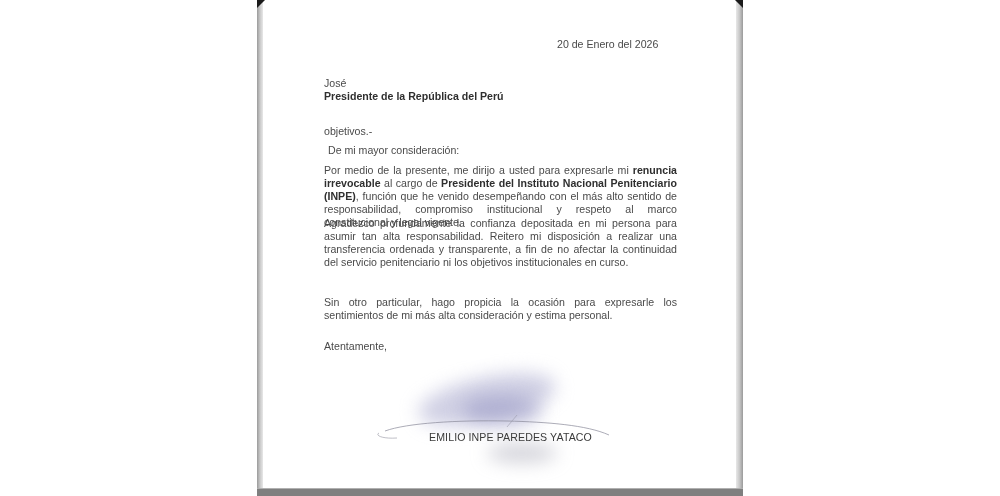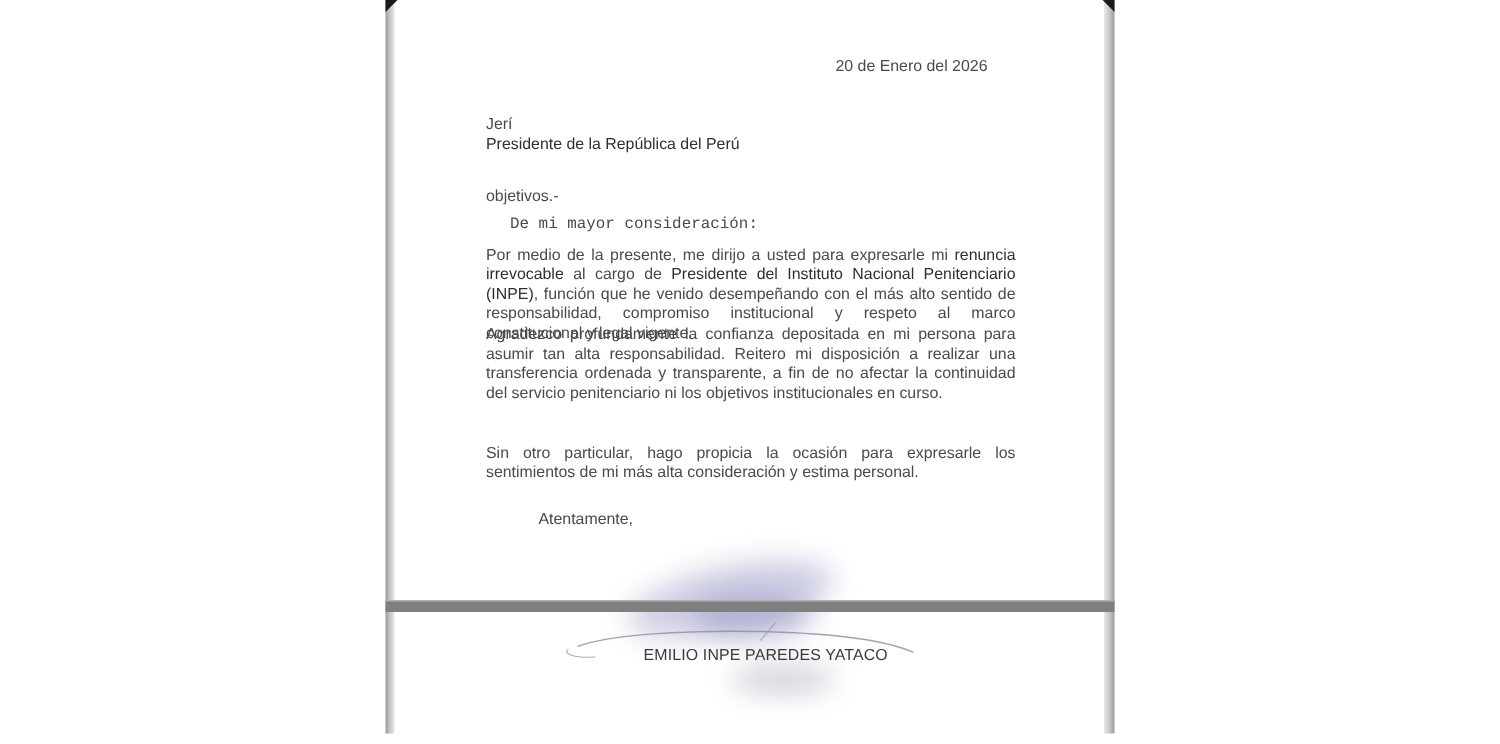--- a/index.html
+++ b/index.html
@@ -16,21 +16,21 @@
       width: 1000px;
       height: 496px;
       background: #ffffff;
     }
     
     .page-frame {
       position: absolute;
       left: 257px;
       top: 0;
       width: 486px;
-      height: 408px;
+      height: 496px;
       background: #ffffff;
     }
     .frame-left {
       position: absolute;
       left: 0; top: 0;
       width: 6px; height: 489px;
       background: linear-gradient(to right, #9a9a9a, #c8c8c8 50%, #e8e8e8);
     }
     .frame-right {
       position: absolute;
@@ -74,47 +74,45 @@
       left: 233px; 
       white-space: nowrap;
     }
     .addressee {
       position: absolute;
       top: 77px;
       left: 0;
       width: 100%;
     }
     .addressee div { white-space: nowrap; }
-    .bold { font-weight: normal; color: #2f2f2f; }
+    .bold { font-weight: bold; color: #2f2f2f; }
     .presente {
       position: absolute;
       top: 125px;
       left: 0;
     }
     .saludo {
       position: absolute;
       top: 144px;
-      left: 16px;
-      font-family: Liberation Mono, monospace;
+      left: 4px;
     }
     .para {
       position: absolute;
       left: 0;
       width: 100%;
       text-align: justify;
       margin: 0;
     }
     .p1 { top: 164px; }
     .p2 { top: 217px; }
     .p3 { top: 296px; }
     .closing {
       position: absolute;
       top: 340px;
       left: 0;
-      margin-left: 35px;
     }
     
     .signature {
       position: absolute;
       left: 110px;   
       top: 365px;
       width: 260px;
       height: 110px;
     }
     .sig-blur {
@@ -147,21 +145,21 @@
   <div class="page-frame">
     <div class="frame-left"></div>
     <div class="frame-right"></div>
     <div class="corner-tl"></div>
     <div class="corner-tr"></div>
 
     <div class="letter">
       <div class="date">20 de Enero del 2026</div>
 
       <div class="addressee">
-        <div>Jerí</div>
+        <div>José</div>
         <div class="bold">Presidente de la República del Perú</div>
       </div>
 
       <div class="presente">objetivos.-</div>
       <div class="saludo">De mi mayor consideración:</div>
 
       <p class="para p1"><span>Por medio de la presente, me dirijo a usted para expresarle mi </span><span class="bold">renuncia irrevocable</span><span> al cargo de </span><span class="bold">Presidente del Instituto Nacional Penitenciario (INPE)</span><span>, función que he venido desempeñando con el más alto sentido de responsabilidad, compromiso institucional y respeto al marco constitucional y legal vigente.</span></p>
 
       <p class="para p2">Agradezco profundamente la confianza depositada en mi persona para asumir tan alta responsabilidad. Reitero mi disposición a realizar una transferencia ordenada y transparente, a fin de no afectar la continuidad del servicio penitenciario ni los objetivos institucionales en curso.</p>
 

